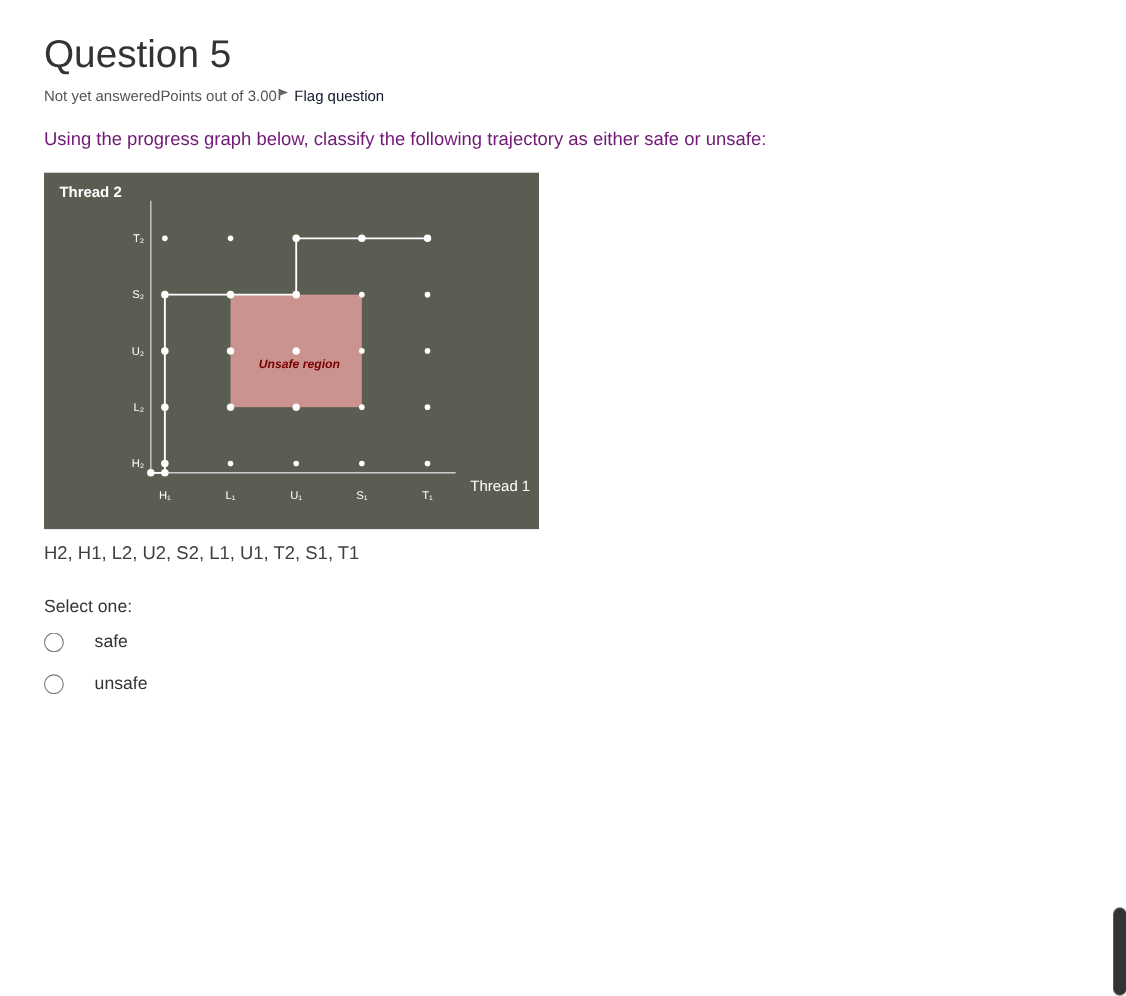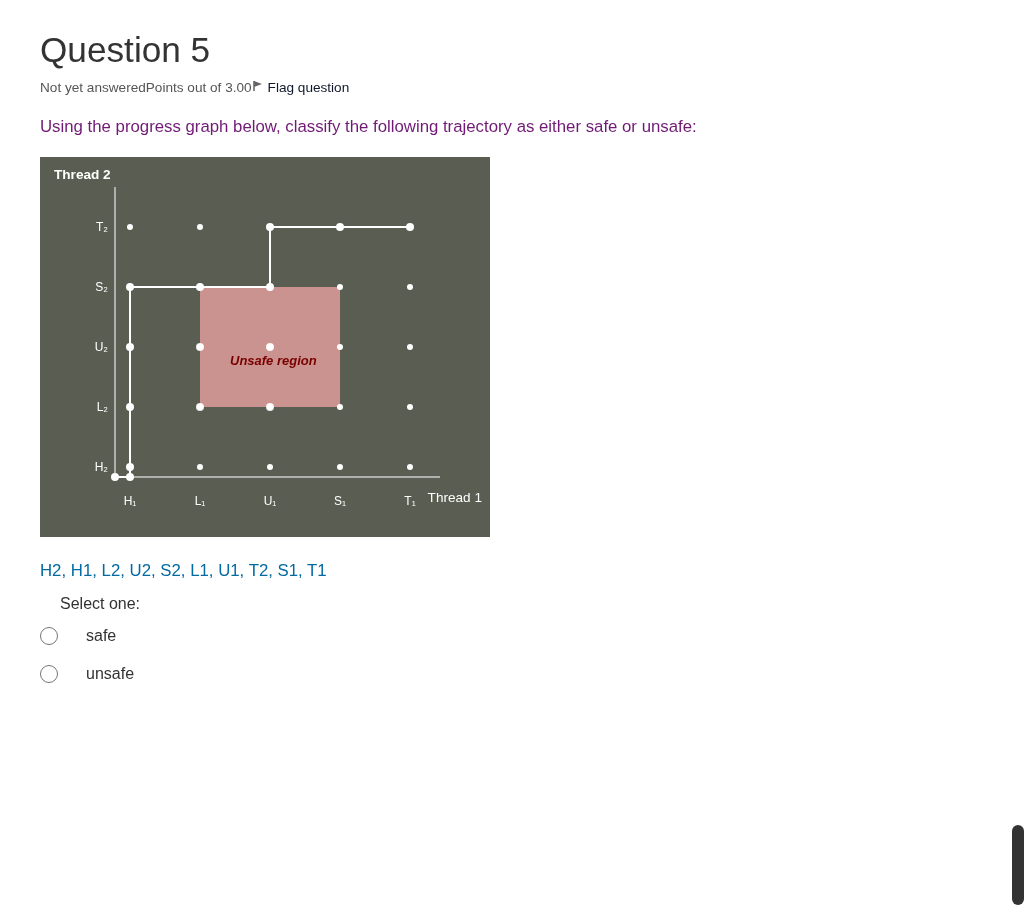--- a/index.html
+++ b/index.html
@@ -30,52 +30,51 @@
       gap: 4px;
     }
     .question-text {
       font-size: 1.05em;
       margin-bottom: 20px;
       color: #701a75;
     }
     
     .graph-container {
       width: 450px;
-      height: 380px;
+      height: 324px;
       background: #5a5e52;
       position: relative;
-      margin-bottom: 24px;
+      margin-bottom: 12px;
       padding: 10px;
     }
     .graph-label-thread2 {
       position: absolute;
       top: 10px;
       left: 14px;
       color: #fff;
       font-size: 0.85em;
       font-weight: bold;
     }
     .graph-label-thread1 {
       position: absolute;
       bottom: 32px;
       right: 8px;
       color: #fff;
       font-size: 0.85em;
       font-weight: normal;
     }
     .trajectory-text {
       font-size: 1.05em;
-      margin-bottom: 14px;
-      color: #0369a1;
+      margin-bottom: 30px;
+      color: #404040;
     }
     .select-one-label {
       font-size: 1em;
       margin-bottom: 14px;
       color: #333;
-      margin-left: 20px;
     }
     .option-row {
       display: flex;
       align-items: center;
       gap: 28px;
       margin-bottom: 20px;
       font-size: 1em;
       color: #333;
     }
     .option-row input[type="radio"] {

